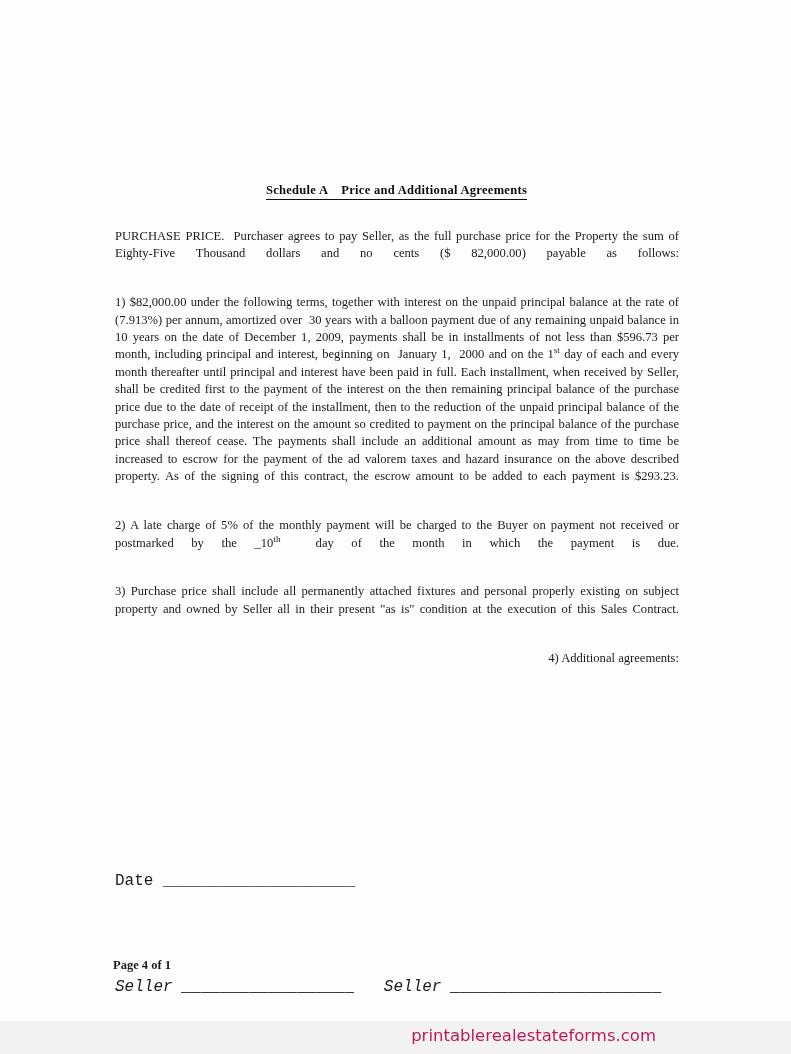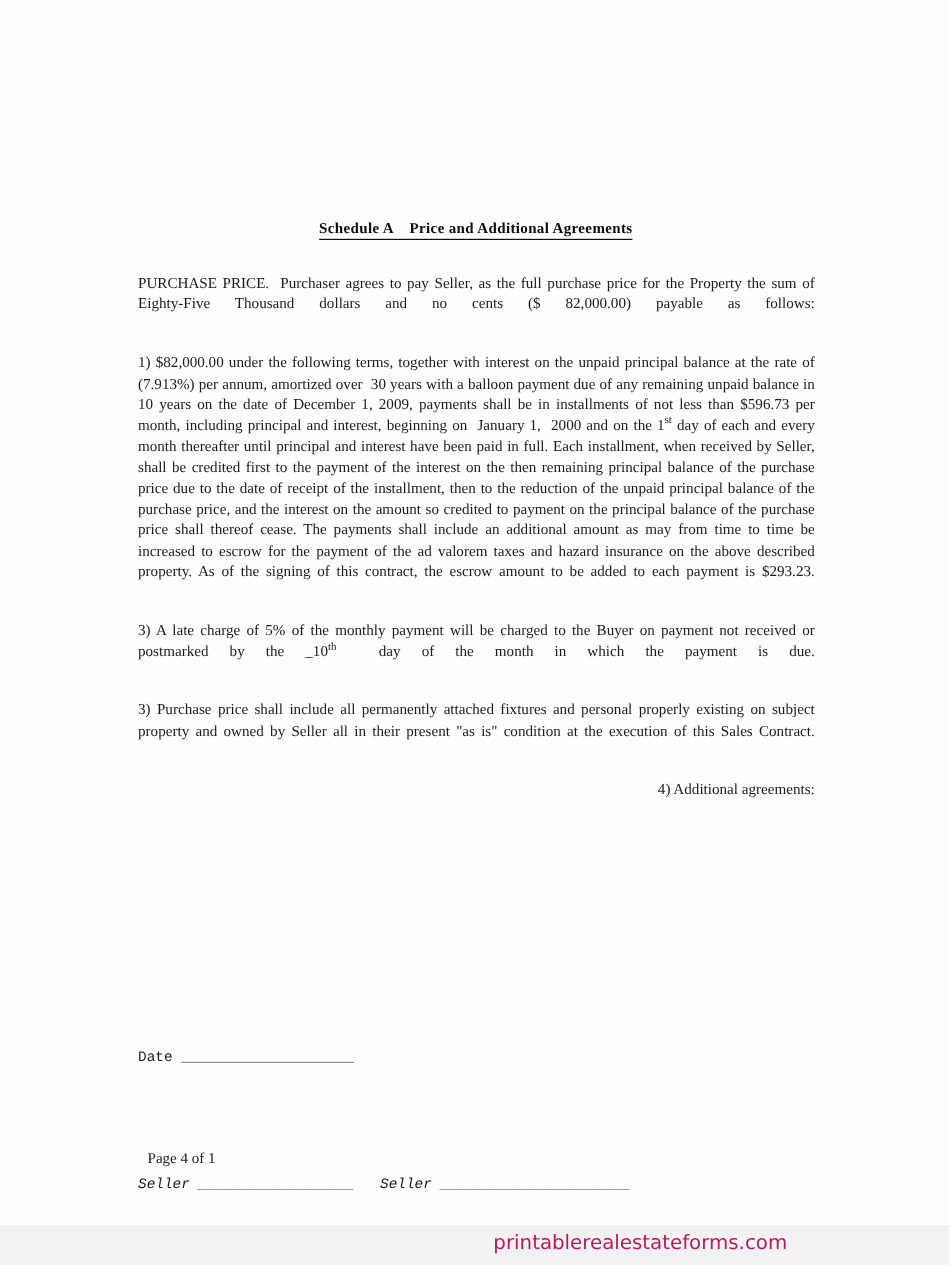--- a/index.html
+++ b/index.html
@@ -80,21 +80,21 @@
     line-height: 0;
   }
 
   
   .sig-block {
     position: absolute;
     left: 115px;
     top: 838px;
     width: 564px;
     font-family: "Liberation Mono", "DejaVu Sans Mono", monospace;
-    font-size: 12px;
+    font-size: 16px;
     line-height: 17.4px;
     color: #1a1a1a;
     white-space: pre;
   }
   .sig-row {
     display: block;
     white-space: pre;
   }
   .sig-row.second {
     margin-top: 37px;
@@ -102,25 +102,24 @@
   }
   .sig-label { color: #1a1a1a; }
   .sig-rule { color: #3a3a3a; letter-spacing: 0px; }
 
   
   .page-label {
     position: absolute;
     left: 113px;
     top: 958px;
     font-family: "Liberation Serif", "DejaVu Serif", serif;
-    font-weight: normal;
+    font-weight: bold;
     font-size: 12.5px;
     color: #1a1a1a;
     white-space: pre;
-    margin-left: 10px;
   }
 
   
   .watermark-bar {
     position: absolute;
     left: 0;
     top: 1021px;
     width: 791px;
     height: 33px;
     background: #f2f2f2;
@@ -144,21 +143,21 @@
   <div class="doc-title-wrap">
     <span class="doc-title">Schedule A    Price and Additional Agreements</span>
   </div>
 
   <div class="body-col">
 
     <p class="para">PURCHASE PRICE.  Purchaser agrees to pay Seller, as the full purchase price for the Property the sum of Eighty-Five Thousand dollars and no cents ($ 82,000.00) payable as follows:</p>
 
     <p class="para"><span>1) $82,000.00 under the following terms, together with interest on the unpaid principal balance at the rate of (7.913%) per annum, amortized over  30 years with a balloon payment due of any remaining unpaid balance in 10 years on the date of December 1, 2009, payments shall be in installments of not less than $596.73 per month, including principal and interest, beginning on  January 1,  2000 and on the 1</span><sup class="ordinal">st</sup><span> day of each and every month thereafter until principal and interest have been paid in full. Each installment, when received by Seller, shall be credited first to the payment of the interest on the then remaining principal balance of the purchase price due to the date of receipt of the installment, then to the reduction of the unpaid principal balance of the purchase price, and the interest on the amount so credited to payment on the principal balance of the purchase price shall thereof cease. The payments shall include an additional amount as may from time to time be increased to escrow for the payment of the ad valorem taxes and hazard insurance on the above described property. As of the signing of this contract, the escrow amount to be added to each payment is $293.23.</span></p>
 
-    <p class="para"><span>3) A late charge of 5% of the monthly payment will be charged to the Buyer on payment not received or postmarked by the _10</span><sup class="ordinal">th</sup><span>  day of the month in which the payment is due.</span></p>
+    <p class="para"><span>2) A late charge of 5% of the monthly payment will be charged to the Buyer on payment not received or postmarked by the _10</span><sup class="ordinal">th</sup><span>  day of the month in which the payment is due.</span></p>
 
     <p class="para">3) Purchase price shall include all permanently attached fixtures and personal properly existing on subject property and owned by Seller all in their present "as is" condition at the execution of this Sales Contract.</p>
 
     <p class="para last-left">4) Additional agreements:</p>
 
   </div>
 
   <div class="sig-block">
     <span class="sig-row"><span class="sig-label">Date </span><span class="sig-rule">____________________</span></span>
 

